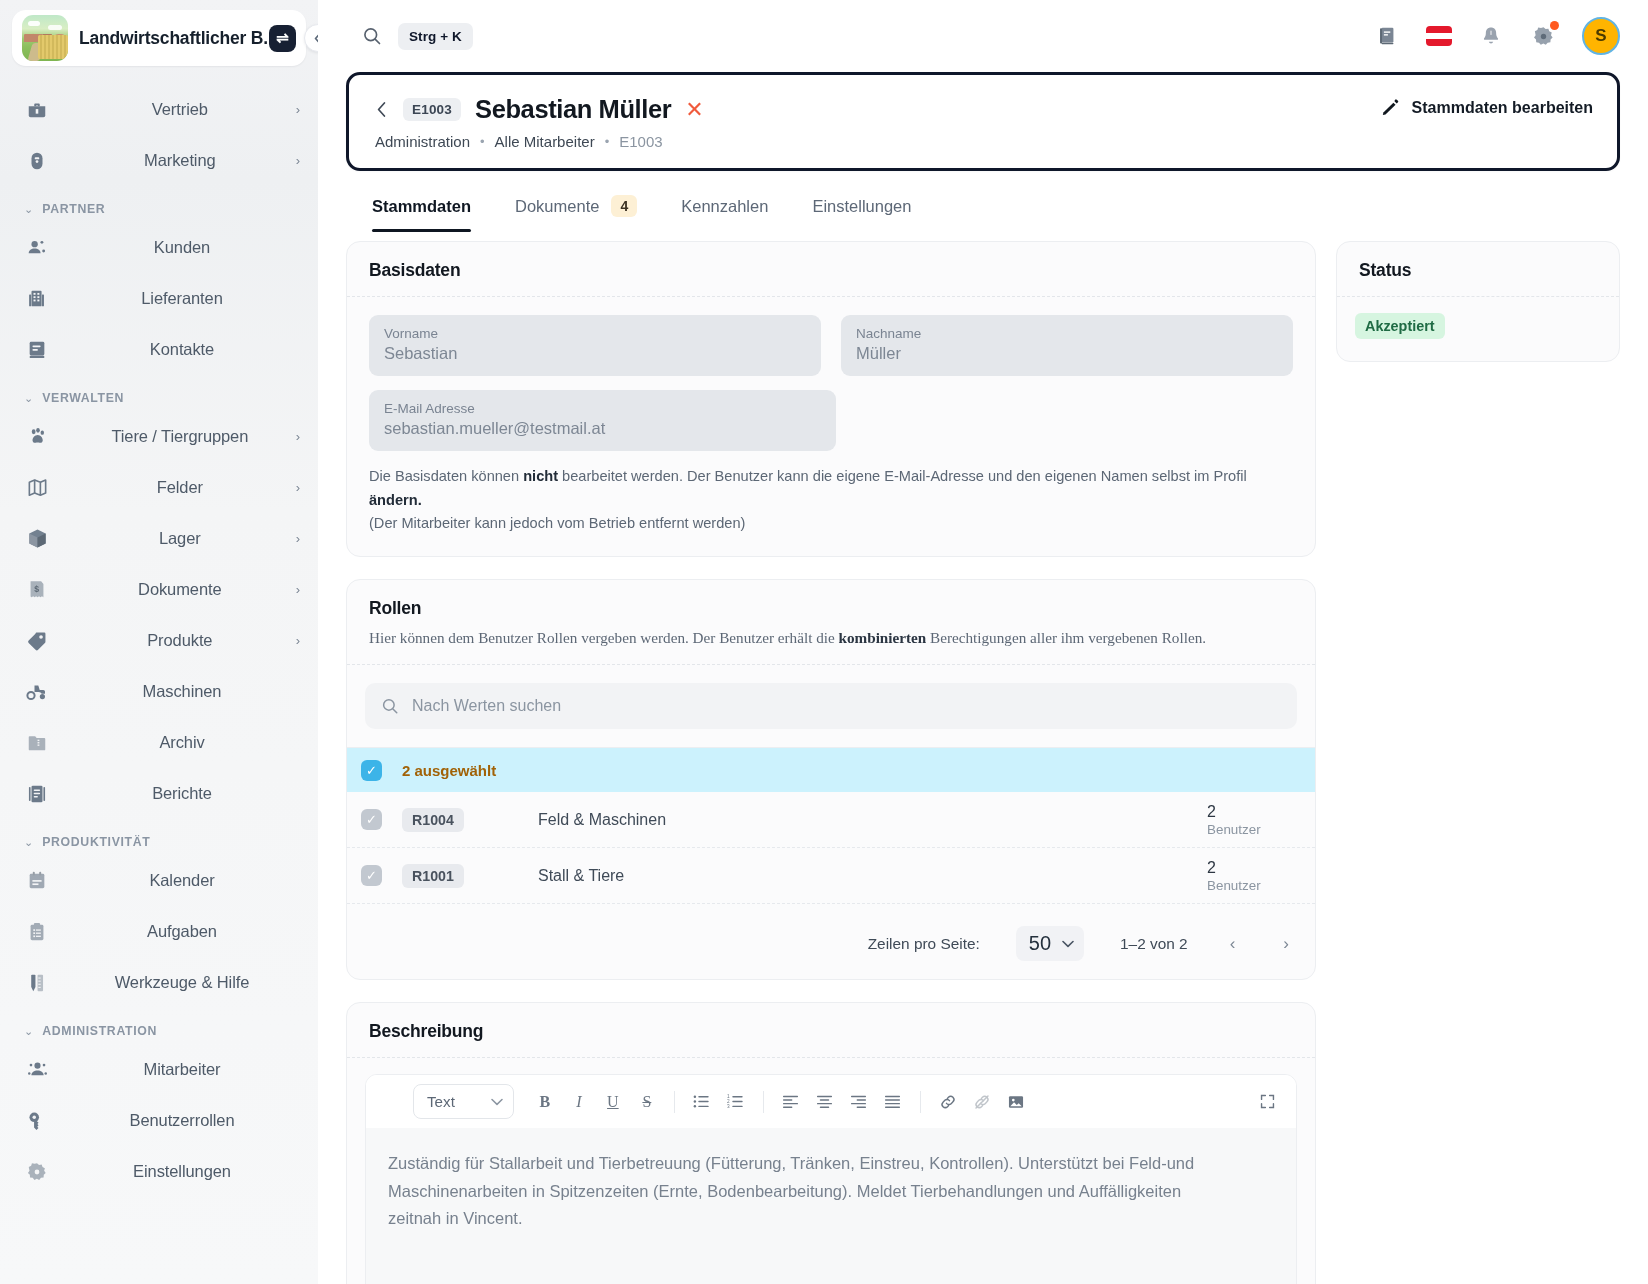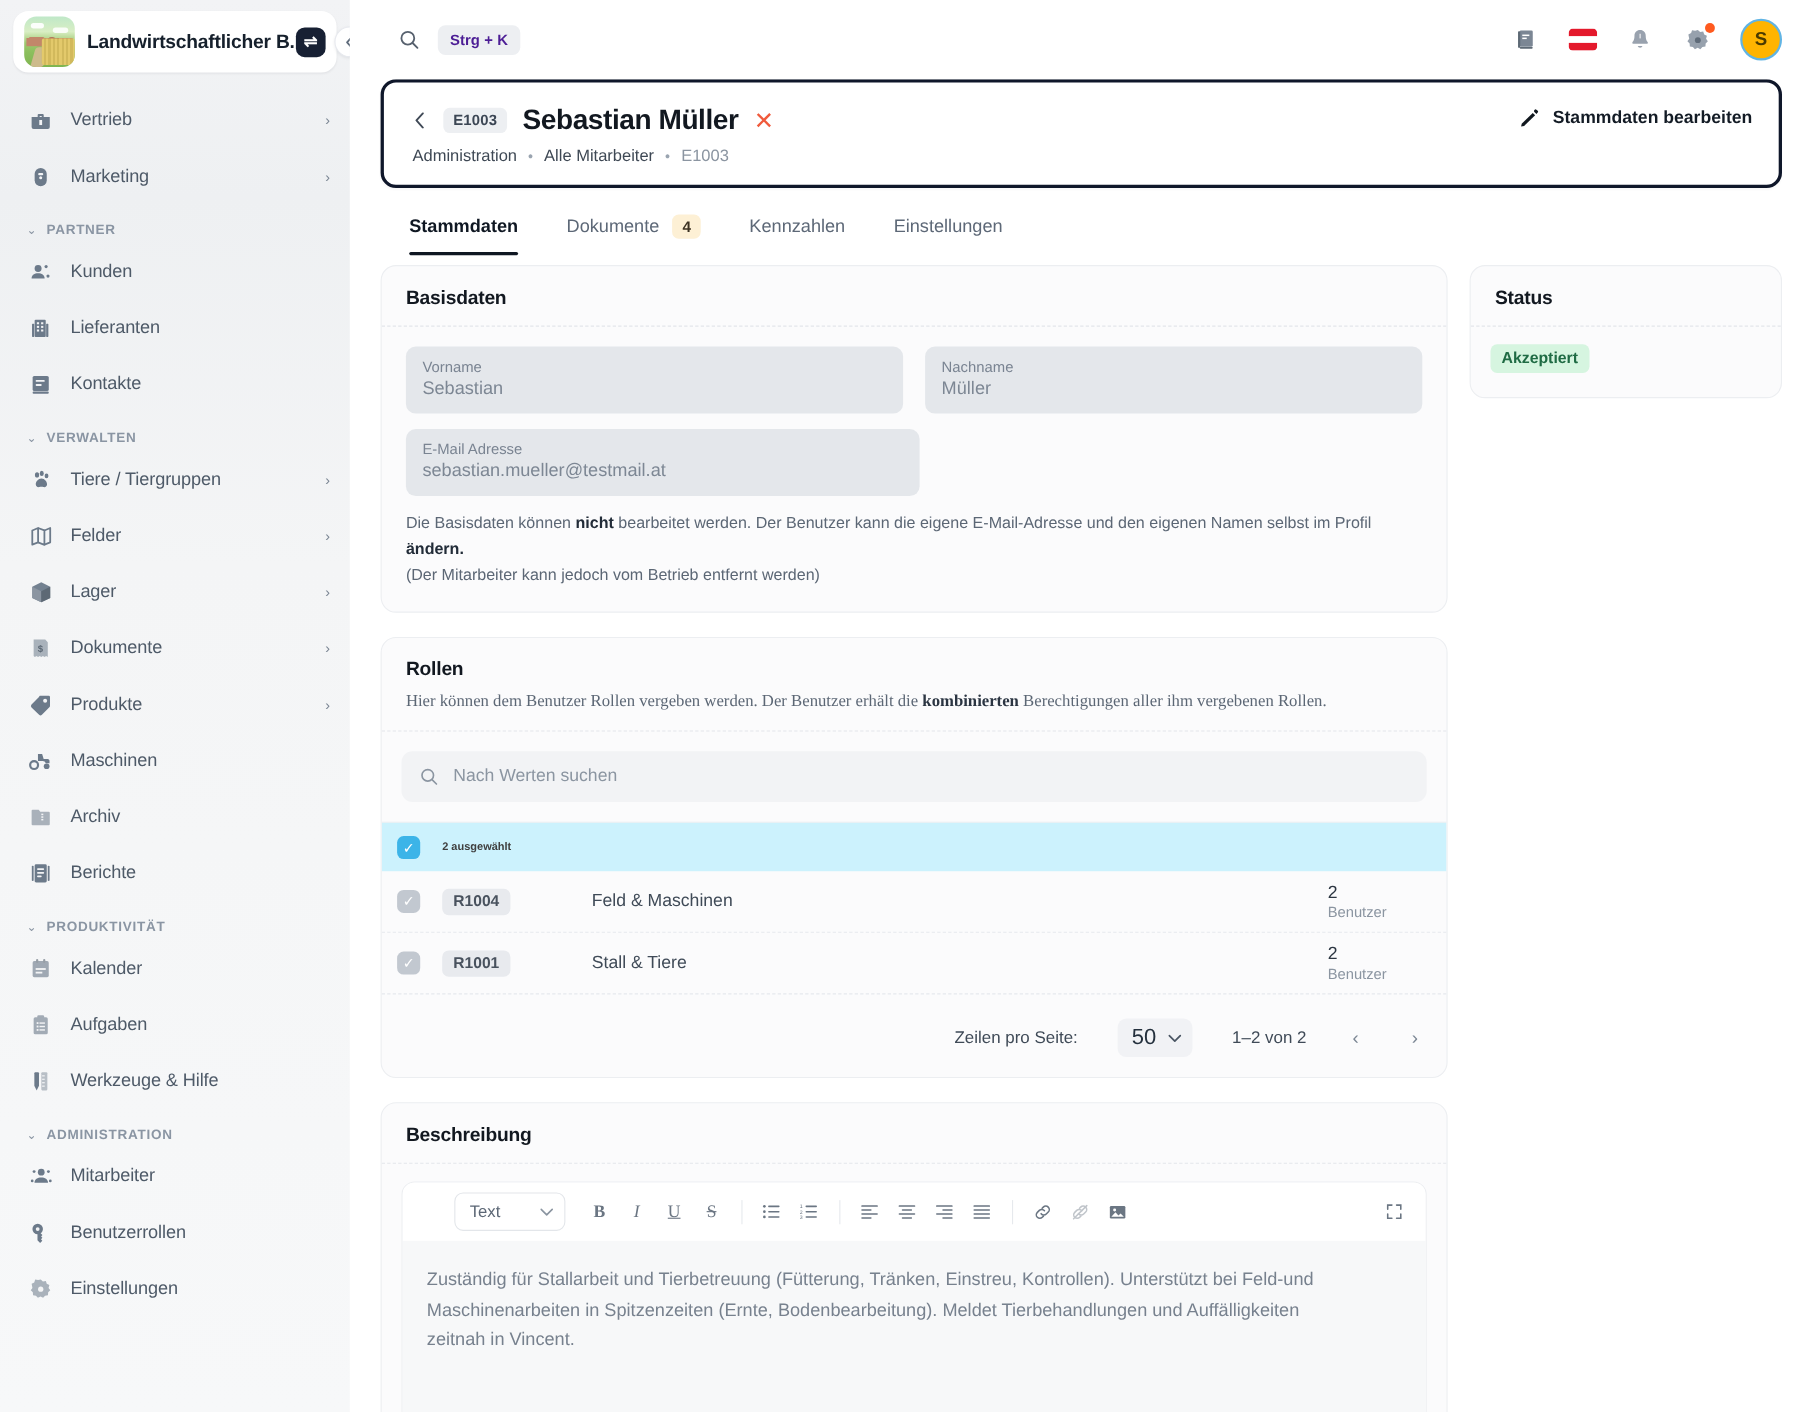--- a/index.html
+++ b/index.html
@@ -56,21 +56,21 @@
     display: flex; align-items: center; justify-content: center;
     color: #fff; font-size: 15px; font-weight: 700; flex: 0 0 27px;
   }
   .collapse-btn {
     position: absolute; left: 304px; top: 24px; width: 28px; height: 28px;
     border-radius: 50%; background: #fff; border: 1px solid #e7e9ee;
     display: flex; align-items: center; justify-content: center;
     color: #5d6a7a; font-size: 13px; z-index: 40;
     box-shadow: 0 1px 3px rgba(16,24,40,.08);
   }
-  .nav { padding: 12px 0 0 0; }
+  .nav { padding: 12px 0 0 0; text-align: center; }
   .nav-item {
     height: 51px; display: flex; align-items: center;
     padding: 0 18px 0 24px; cursor: pointer; position: relative;
   }
   .nav-item .ico {
     width: 26px; height: 26px; flex: 0 0 26px; margin-right: 14px;
     display: flex; align-items: center; justify-content: center;
     color: #6c7a8a;
   }
   .nav-item .lbl {
@@ -90,21 +90,21 @@
   
   .main { flex: 1; height: 1284px; background: #fff; display: flex; flex-direction: column; min-width: 0; }
   .topbar {
     height: 72px; flex: 0 0 72px; display: flex; align-items: center;
     padding: 0 28px 0 44px; background: #fff;
   }
   .search-wrap { display: flex; align-items: center; gap: 16px; }
   .search-ico { color: #57616e; display:flex; }
   .kbd {
     background: #edeff2; border-radius: 7px; padding: 6px 11px;
-    font-size: 13.5px; font-weight: 700; color: #4c1d95; letter-spacing: .1px;
+    font-size: 13.5px; font-weight: 700; color: #0f172a; letter-spacing: .1px;
   }
   .top-right { margin-left: auto; display: flex; align-items: center; gap: 26px; }
   .ticon { width: 26px; height: 26px; display: flex; align-items: center; justify-content: center; position: relative; }
   .flag-at { width: 26px; height: 20px; border-radius: 4px; overflow: hidden; display: flex; flex-direction: column; }
   .flag-at i { display: block; height: 33.34%; }
   .flag-at .r { background: #e4192c; }
   .flag-at .w { background: #ffffff; }
   .dot-badge {
     position: absolute; top: -2px; right: -3px; width: 9px; height: 9px;
     border-radius: 50%; background: #ff5a1f;
@@ -190,21 +190,21 @@
   .rtable { border-top: 1px solid #eceef1; }
   .rrow { display: flex; align-items: center; height: 56px; padding: 0 18px 0 14px; border-bottom: 1px dashed #e6e9ed; }
   .rrow.sel { background: #ccf2fd; border-bottom: none; height: 44px; }
   .cbox {
     width: 21px; height: 21px; border-radius: 6px; flex: 0 0 21px;
     display: flex; align-items: center; justify-content: center;
     color: #fff; font-size: 13px; margin-right: 20px;
   }
   .cbox.on { background: #3cb4e8; }
   .cbox.dim { background: #c2c8d0; }
-  .sel-label { font-size: 10px; color: #404040; font-weight: 600; }
+  .sel-label { font-size: 15px; color: #a16207; font-weight: 600; }
   .rcode {
     background: #e8eaee; border-radius: 6px; padding: 4px 9px;
     font-size: 14.2px; font-weight: 600; color: #49525e; min-width: 62px; text-align: center;
   }
   .rname { font-size: 16px; color: #3f4a57; margin-left: 74px; flex: 1; }
   .rcount { text-align: left; width: 90px; }
   .rcount .n { font-size: 16px; color: #2c3642; }
   .rcount .u { font-size: 13.4px; color: #8b95a1; margin-top: 1px; }
 
   .pager { display: flex; align-items: center; justify-content: flex-end; gap: 36px; padding: 22px 20px 18px 0; }

